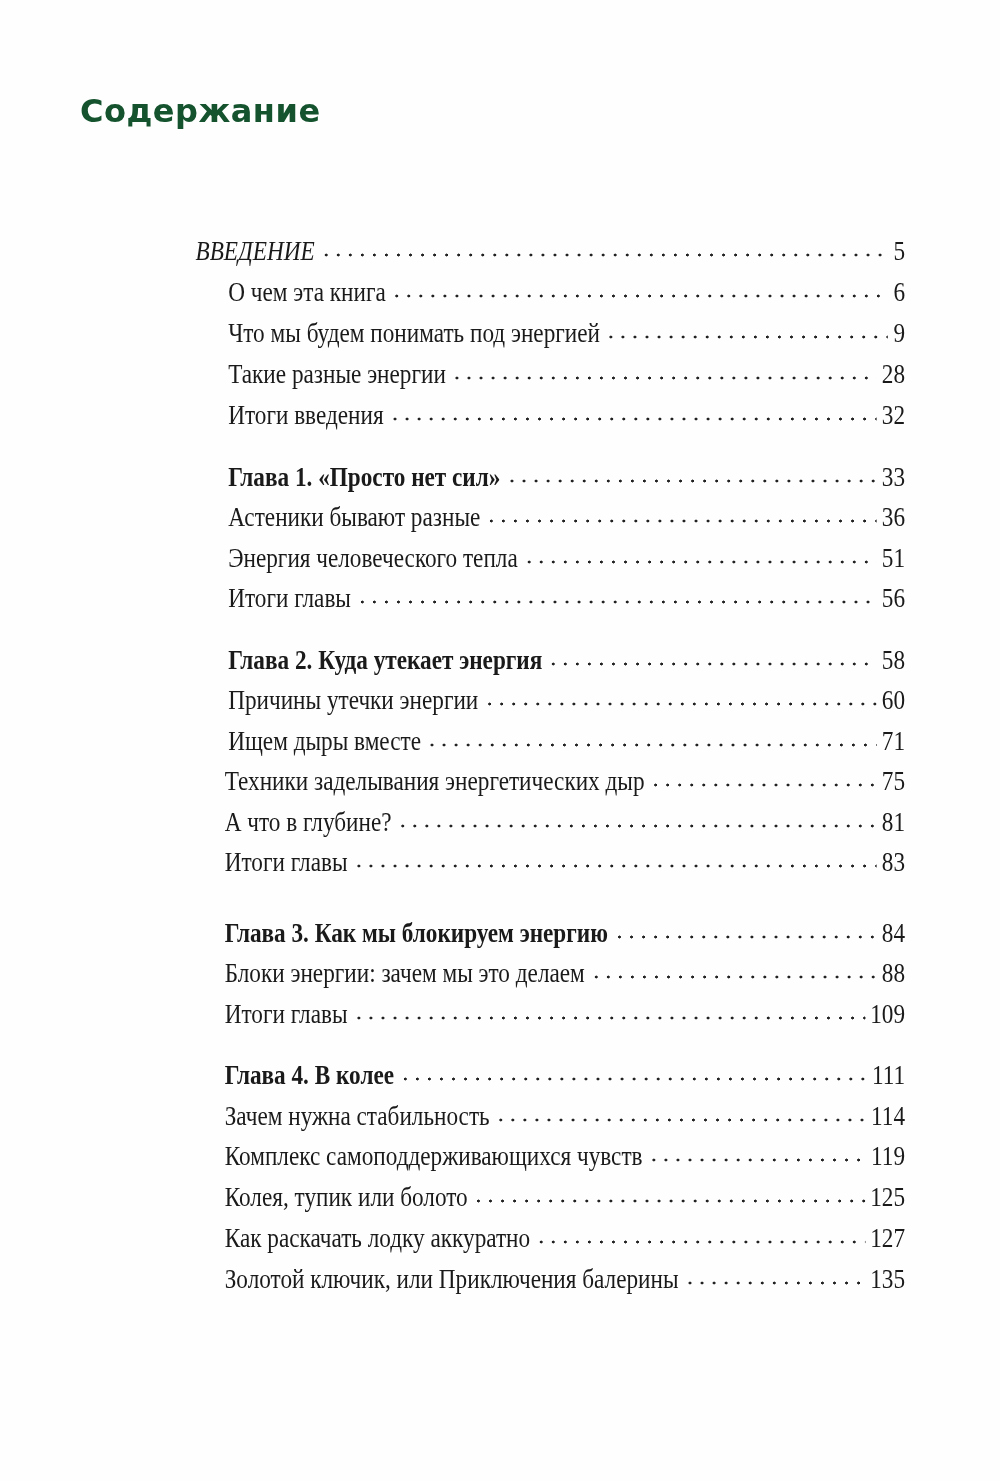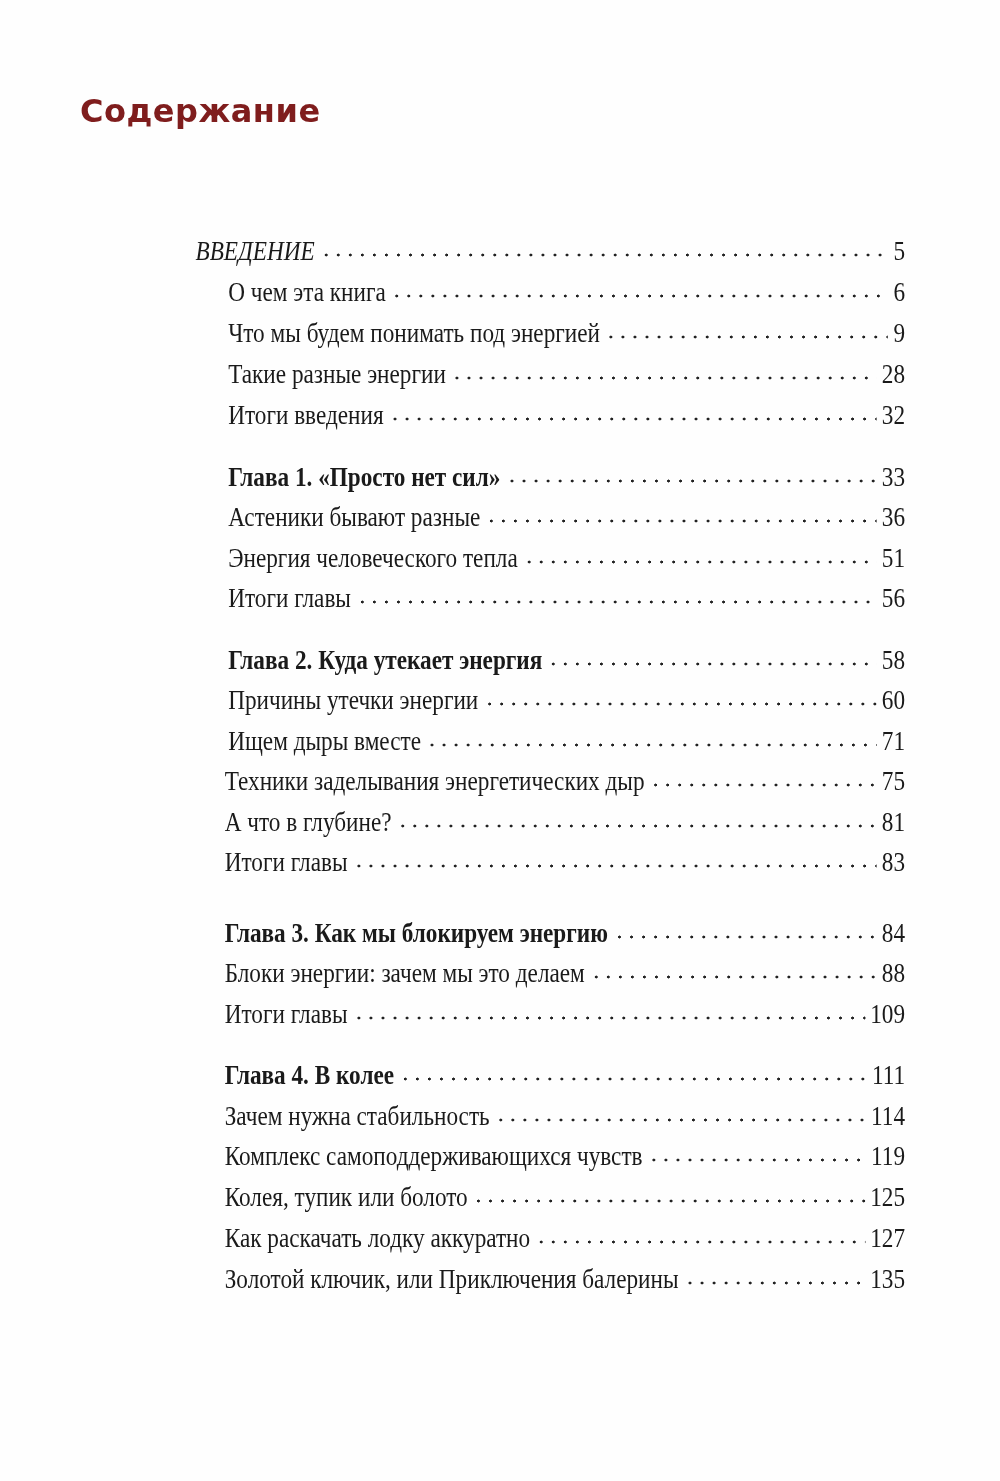--- a/index.html
+++ b/index.html
@@ -22,21 +22,21 @@
       background: #fefefe;
     }
     .toc-title {
       position: absolute;
       left: 80px;
       top: 92px;
       font-family: "DejaVu Sans", "Liberation Sans", sans-serif;
       font-weight: bold;
       font-size: 32px;
       letter-spacing: 0.5px;
-      color: #7f1d1d;
+      color: #14532d;
       margin: 0;
     }
     .toc {
       position: absolute;
       left: 0;
       top: 0;
       width: 1000px;
     }
     .row {
       position: absolute;

